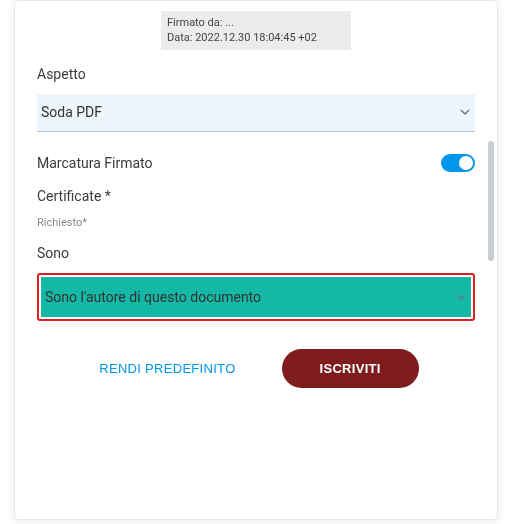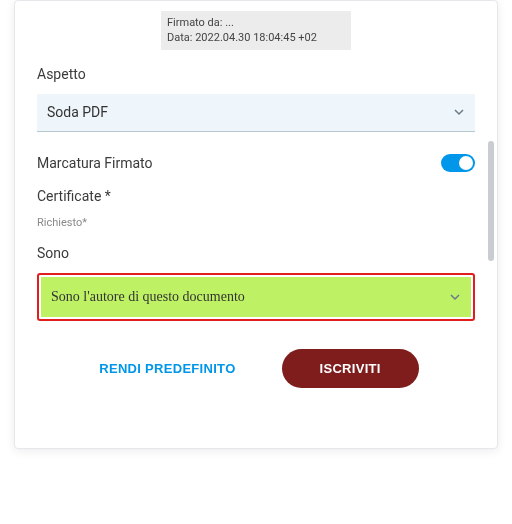--- a/index.html
+++ b/index.html
@@ -8,21 +8,21 @@
     background: #fff;
     width: 512px;
     height: 524px;
     position: relative;
     overflow: hidden;
     color: #333;
   }
   .panel {
     position: absolute;
     left: 14px; top: 0;
-    width: 484px; height: 449px;
+    width: 484px; height: 520px;
     background: #fff;
     border: 1px solid #e5e7eb;
     border-radius: 4px;
     box-shadow: 0 2px 10px rgba(0,0,0,0.08);
     padding: 10px 22px 18px 22px;
     overflow: hidden;
   }
   .sig-preview {
     margin-left: 124px;
     width: 190px;
@@ -37,21 +37,21 @@
     color: #3b3b3b;
     margin-top: 16px;
     margin-bottom: 12px;
   }
   .select {
     display: flex;
     align-items: center;
     justify-content: space-between;
     background: #eef6fb;
     border-bottom: 1px solid #b7c8d3;
-    padding: 0 10px;
+    padding: 0 4px;
     height: 38px;
     font-size: 14px;
     color: #333;
     cursor: pointer;
   }
   .select .chev { color: #6b7a86; }
   .row {
     display: flex;
     align-items: center;
     gap: 14px;
@@ -89,35 +89,34 @@
     background: #fff;
     border-radius: 50%;
   }
   .highlight {
     border: 2.5px solid #e11d1d;
     border-radius: 3px;
     padding: 2px;
     margin-top: 6px;
   }
   .highlight .select {
-    background: #bef264;
+    background: #14b8a6;
     border-bottom: none;
     height: 40px;
-    font-family: Liberation Serif, serif;
   }
   .button-row {
     display: flex;
     justify-content: center;
     gap: 40px;
     margin-top: 28px;
     align-items: center;
   }
   .btn-text {
     color: #0096ea;
-    font-weight: 700;
+    font-weight: 400;
     font-size: 13px;
     letter-spacing: 0.3px;
     background: none;
     border: none;
     cursor: pointer;
     padding: 10px 6px;
   }
   .btn-primary {
     background: #7f1d1d;
     color: #fff;
@@ -146,21 +145,21 @@
   }
   svg { display: block; }
 </style>
 </head>
 <body>
 
 <div class="panel">
 
   <div class="sig-preview">
     <div>Firmato da: ...</div>
-    <div>Data: 2022.04.30 18:04:45 +02</div>
+    <div>Data: 2022.12.30 18:04:45 +02</div>
   </div>
 
   <div class="field-label">Aspetto</div>
   <div class="select">
     <span>Soda PDF</span>
     <span class="chev">
       <svg width="12" height="12" viewBox="0 0 12 12">
           <path d="M2 4l4 4 4-4" fill="none" stroke="currentColor" stroke-width="1.5"></path>
         </svg>
     </span>

